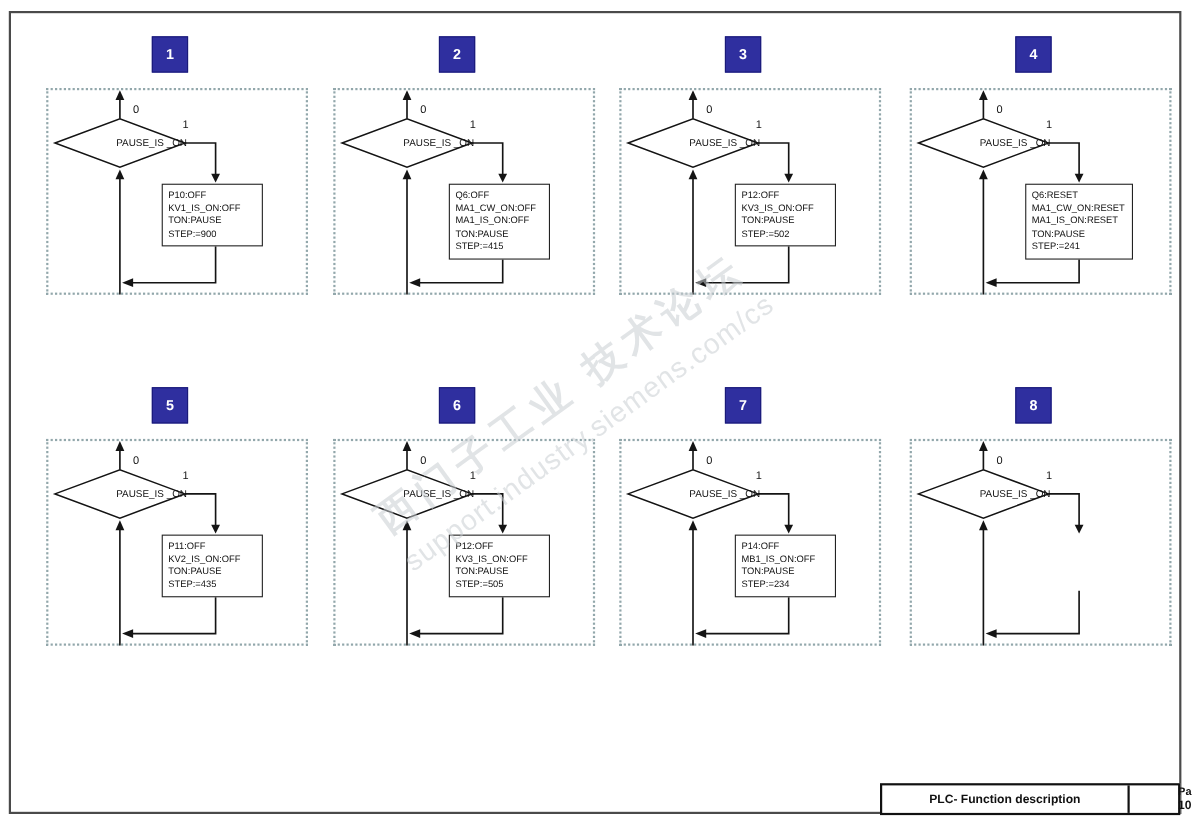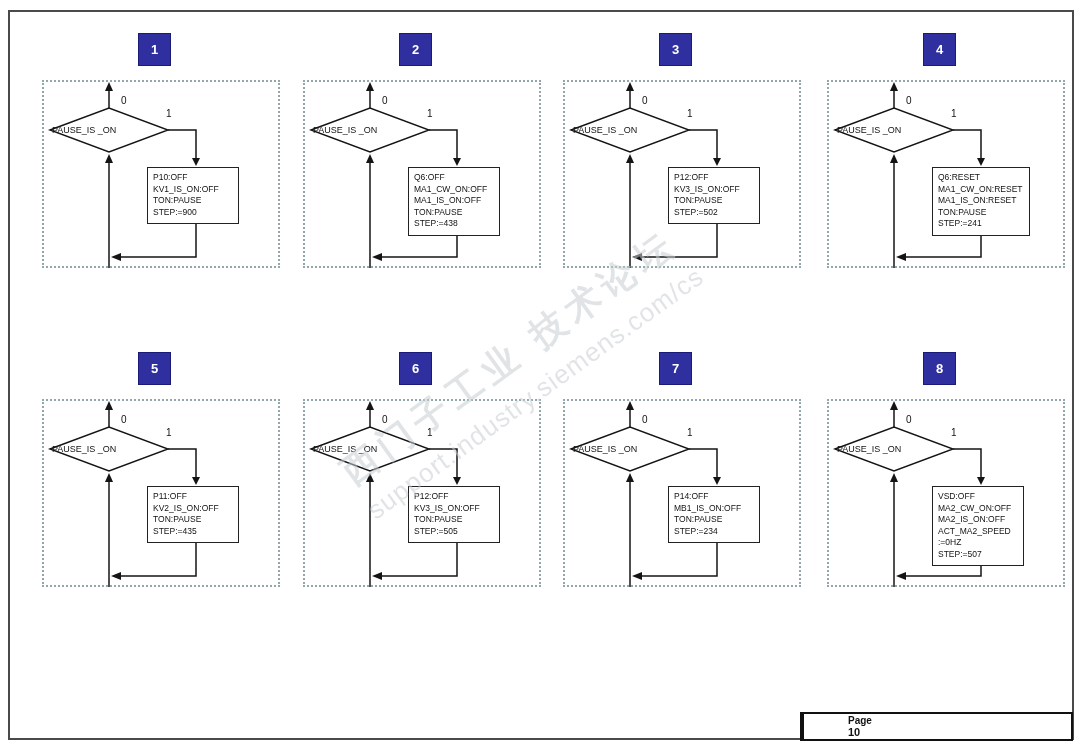--- a/index.html
+++ b/index.html
@@ -15,21 +15,21 @@
   .sheet{position:absolute;left:8px;top:10px;width:1066px;height:730px;border:2px solid #4a4a4a;background:#fff;}
   .cell{position:absolute;width:238px;height:188px;}
   .badge{position:absolute;left:96px;top:-47px;width:33px;height:33px;background:var(--badge_bg);
          border:1px solid var(--badge_border);color:#fff;font-size:13px;font-weight:bold;
          text-align:center;line-height:31px;}
   .frame{position:absolute;left:0;top:0;width:238px;height:188px;border:2px dotted var(--dash);}
   .flow{position:absolute;left:-2px;top:-2px;z-index:1;}
   .flow line,.flow polyline{stroke:var(--line);stroke-width:1.5;fill:none;}
   .flow polygon{fill:var(--line);stroke:none;}
   .flow .diamond{fill:#fff;stroke:var(--line);stroke-width:1.4;}
-  .cond{position:absolute;left:8px;top:43px;width:118px;text-align:left;font-size:9px;z-index:2;}
+  .cond{position:absolute;left:8px;top:43px;width:118px;text-align:right;font-size:9px;z-index:2;}
   .b0{position:absolute;left:77px;top:13px;font-size:10px;z-index:2;}
   .b1{position:absolute;left:122px;top:26px;font-size:10px;z-index:2;}
   .action{position:absolute;left:103px;top:85px;min-width:92px;background:#fff;border:1.2px solid #222;
           padding:4px 6px 5px 5px;font-size:8.5px;line-height:11.5px;white-space:pre-line;z-index:3;}
   .watermark{position:absolute;left:290px;top:330px;width:460px;text-align:center;
              transform:rotate(-36deg);z-index:4;pointer-events:none;opacity:.55;color:var(--wm);}
   .wm1{font-size:36px;letter-spacing:7px;font-weight:bold;}
   .wm2{font-size:26px;letter-spacing:1px;margin-top:4px;}
   .footer{position:absolute;left:800px;top:712px;width:273px;height:29px;display:flex;
           border:2px solid #111;background:#fff;z-index:5;}
@@ -87,21 +87,21 @@
       <line x1="67" y1="188" x2="67" y2="81"></line>
         <polygon points="67,74 63,83 71,83"></polygon>
     </svg>
     <div class="cond">PAUSE_IS _ON</div>
     <div class="b0">0</div>
     <div class="b1">1</div>
     <div class="action">Q6:OFF
 MA1_CW_ON:OFF
 MA1_IS_ON:OFF
 TON:PAUSE
-STEP:=438</div>
+STEP:=415</div>
   </div>
 </div>
 
 <div class="cell" style="left:563px;top:80px">
   <div class="badge">3</div>
   <div class="frame">
     <svg class="flow" width="238" height="188" viewBox="0 0 238 188">
       <line x1="67" y1="28" x2="67" y2="9"></line>
         <polygon points="67,2 63,11 71,11"></polygon>
       <polygon class="diamond" points="8,50 67,28 126,50 67,72"></polygon>
@@ -229,27 +229,22 @@
       <polyline points="126,50 154,50 154,79"></polyline>
         <polygon points="154,86 150,78 158,78"></polygon>
       <polyline points="154,138 154,177 78,177"></polyline>
         <polygon points="69,177 79,173 79,181"></polygon>
       <line x1="67" y1="188" x2="67" y2="81"></line>
         <polygon points="67,74 63,83 71,83"></polygon>
     </svg>
     <div class="cond">PAUSE_IS _ON</div>
     <div class="b0">0</div>
     <div class="b1">1</div>
-    <div class="action">VSD:OFF
-MA2_CW_ON:OFF
-MA2_IS_ON:OFF
-ACT_MA2_SPEED
-:=0HZ
-STEP:=507</div>
   </div>
 </div>
 
 <div class="footer">
+  <div class="title">PLC- Function description</div>
   <div class="pagebox">
     <div class="pl">Page</div>
     <div class="pn">10</div>
   </div>
 </div>
 
 </body></html>

